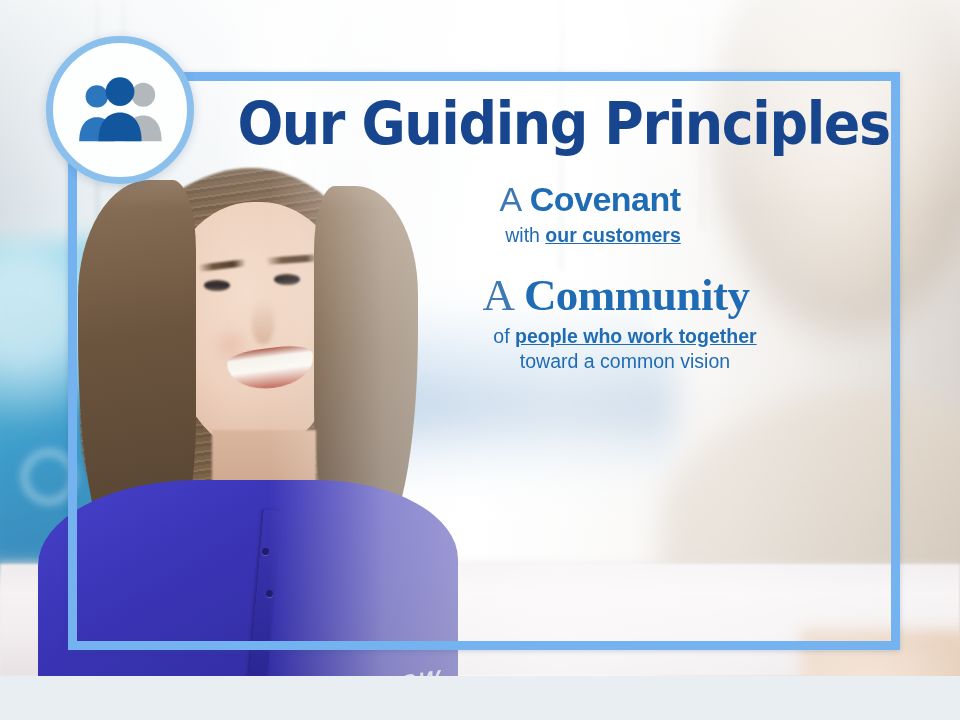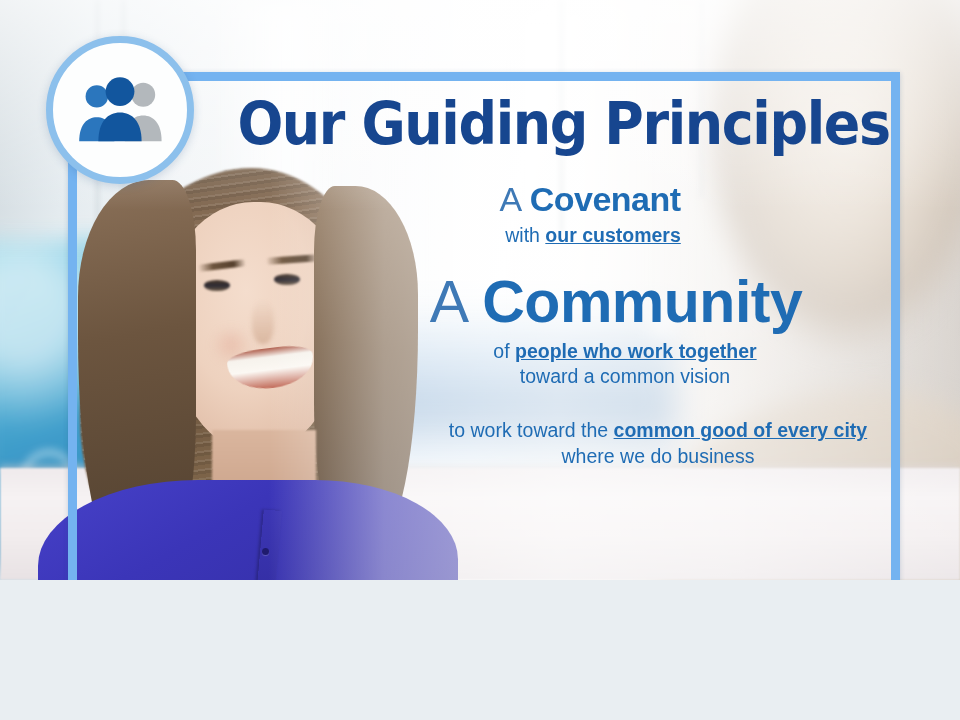--- a/index.html
+++ b/index.html
@@ -4,21 +4,21 @@
 <style>
   * { margin:0; padding:0; box-sizing:border-box; }
   html, body {
     width:960px; height:720px;
     font-family:"Liberation Sans", sans-serif;
     overflow:hidden; background:#e9eef2;
   }
 
   #stage {
     position:relative;
-    width:960px; height:580px;
+    width:960px; height:676px;
     overflow:hidden;
   }
 
   
   .photo { position:absolute; inset:0; overflow:hidden; }
 
   
   .bg-room {
     position:absolute; inset:0;
     background:
@@ -303,21 +303,21 @@
     margin-top:5px;
   }
   .p-body b { font-weight:bold;text-decoration:underline; }
 
   
   #p1 { }
   #p1 .p-head { font-size:34px; }
   #p1 .p-body { padding-left:6px; }
 
   #p2 { margin-top:24px; padding-left:52px; }
-  #p2 .p-head { font-size:59px; }
+  #p2 .p-head { font-size:45px;font-family:Liberation Serif, serif; }
   #p2 .p-body { padding-left:18px; }
 
   #p3 { margin-top:30px; padding-left:112px; }
   #p3 .p-head { font-size:45px; }
   #p3 .p-body { padding-left:24px; line-height:1.3; }
 </style>
 </head>
 <body>
 
 <div id="stage">
@@ -409,17 +409,16 @@
 
     <div class="principle" id="p2">
       <div class="p-head">
         <span class="art">A</span>
         <span class="word">Community</span>
       </div>
       <div class="p-body"><span>of </span><b>people who work together</b><br><span>toward a common vision</span></div>
     </div>
 
     <div class="principle" id="p3">
-      <div class="p-body"><span>to work toward the </span><b>common good of every city</b><span> where we do business</span></div>
     </div>
 
   </div>
 </div>
 
 </body></html>

